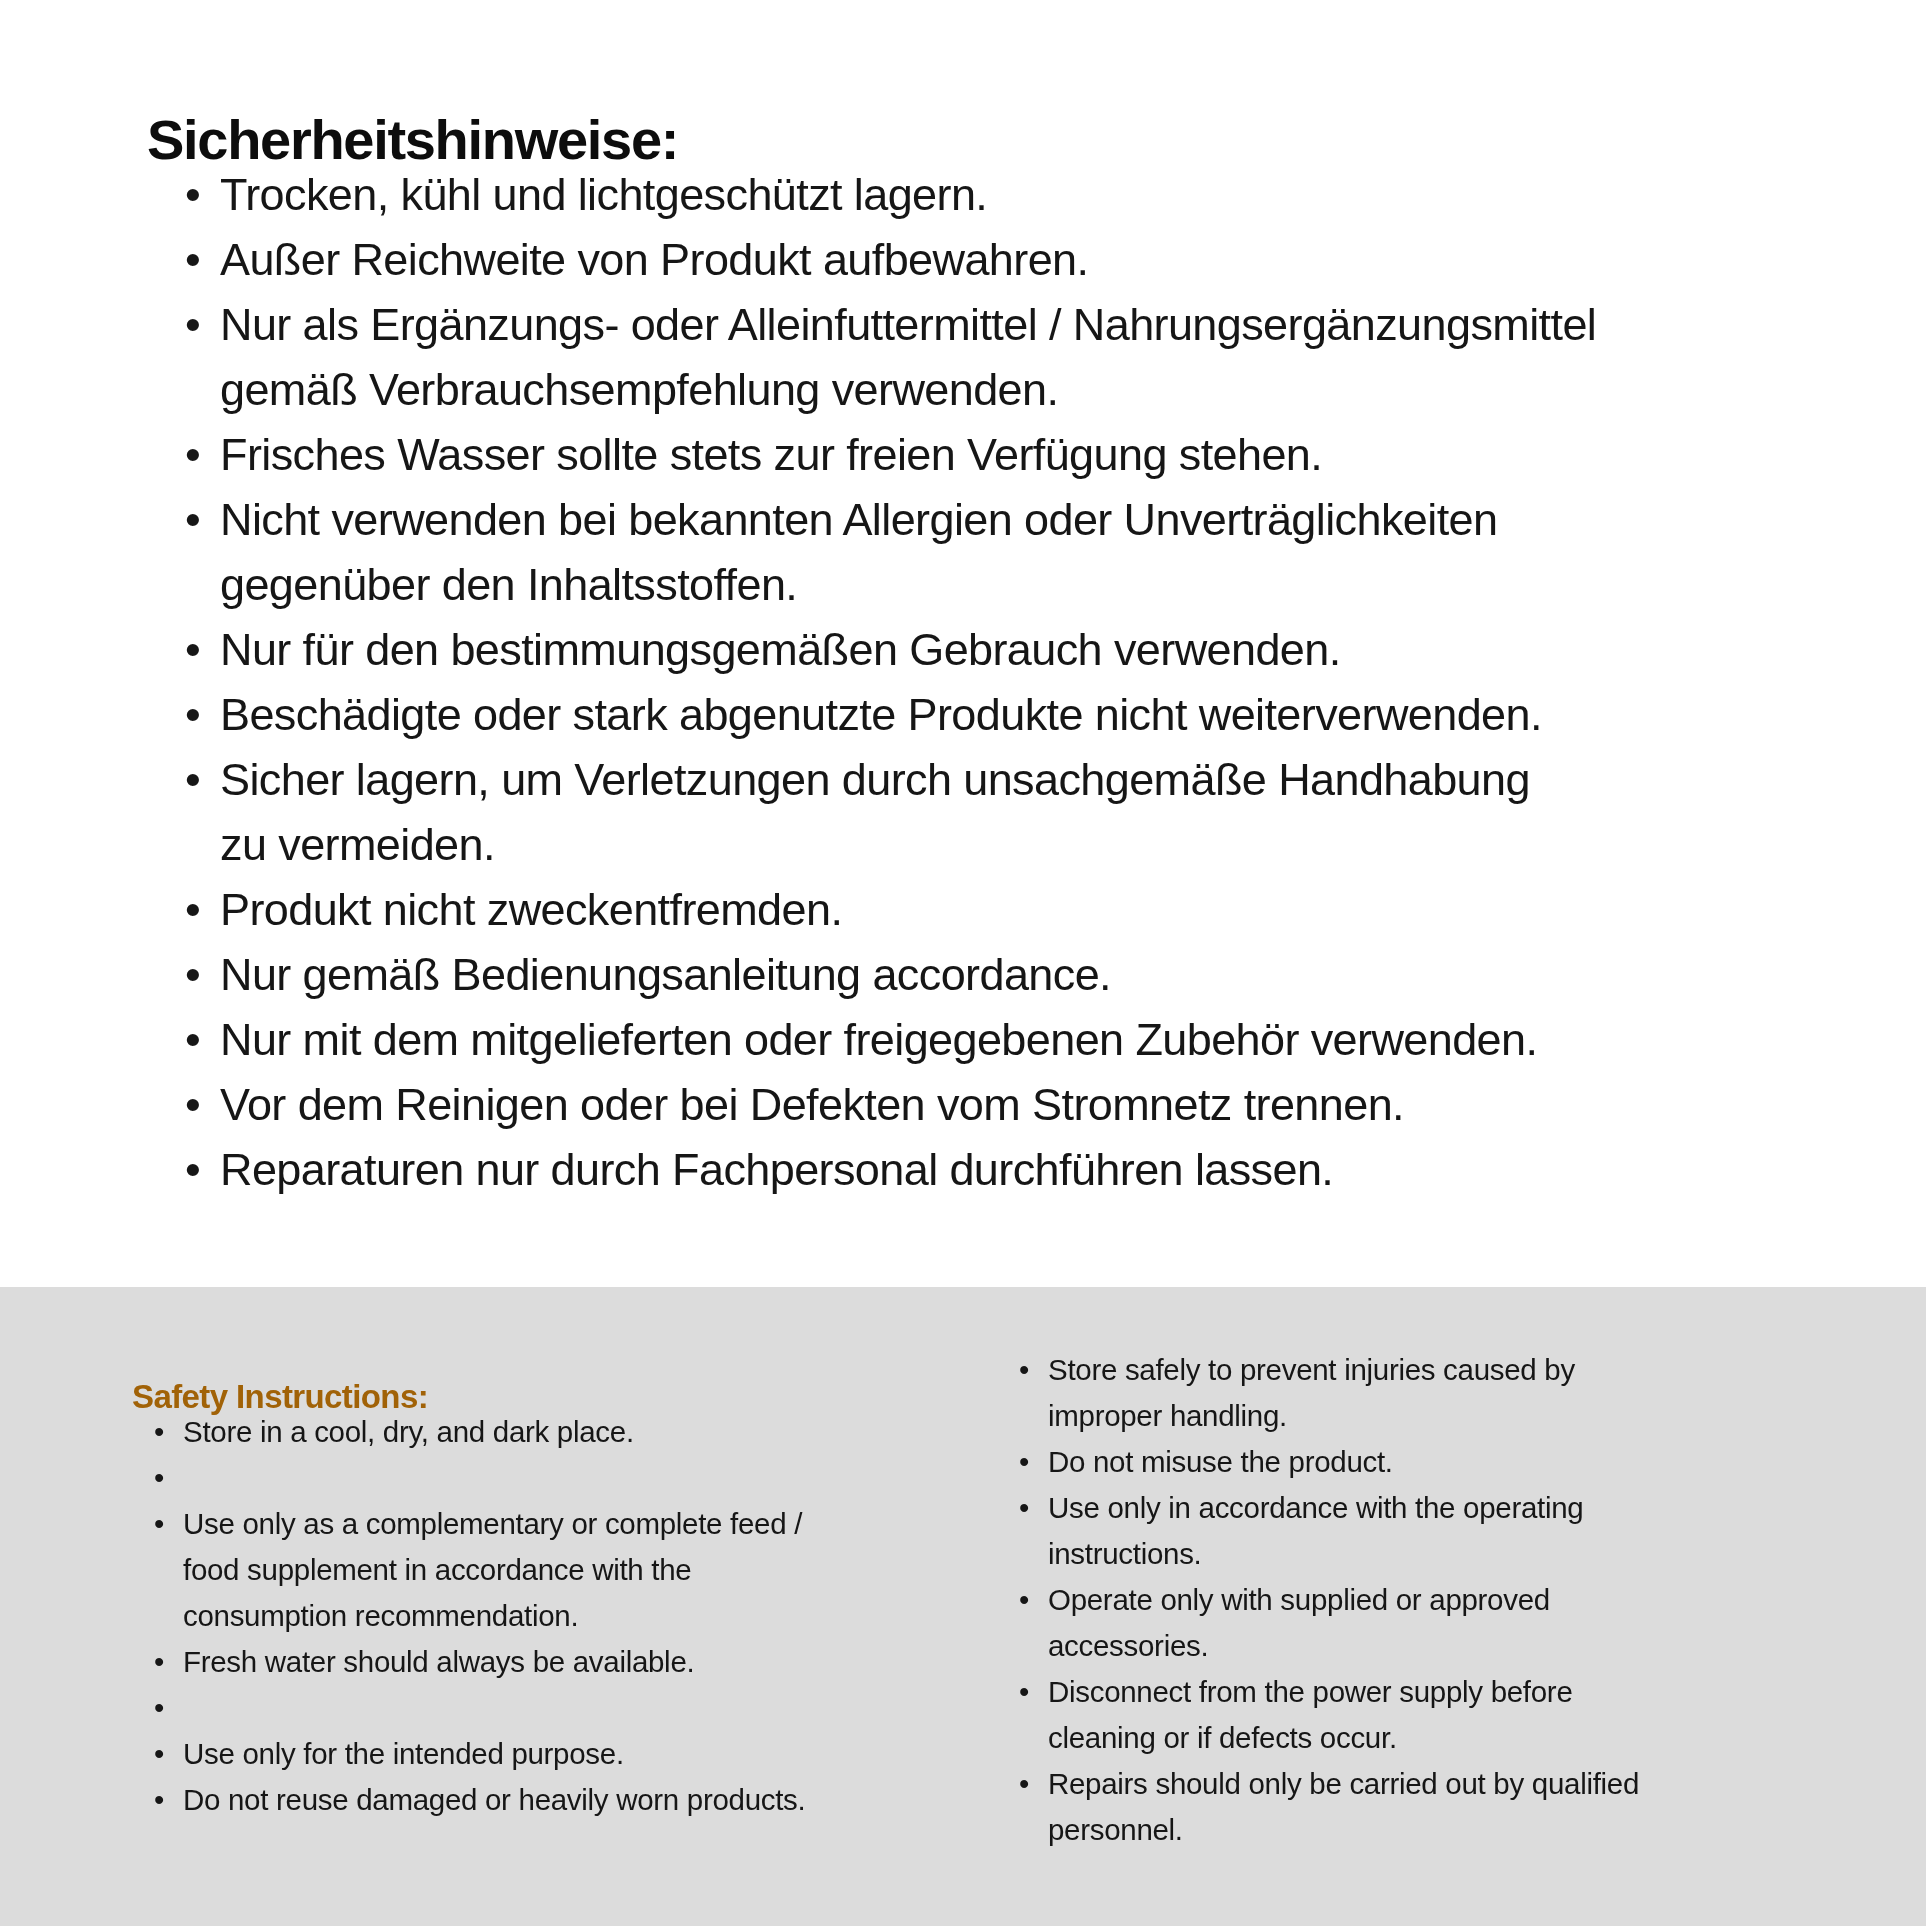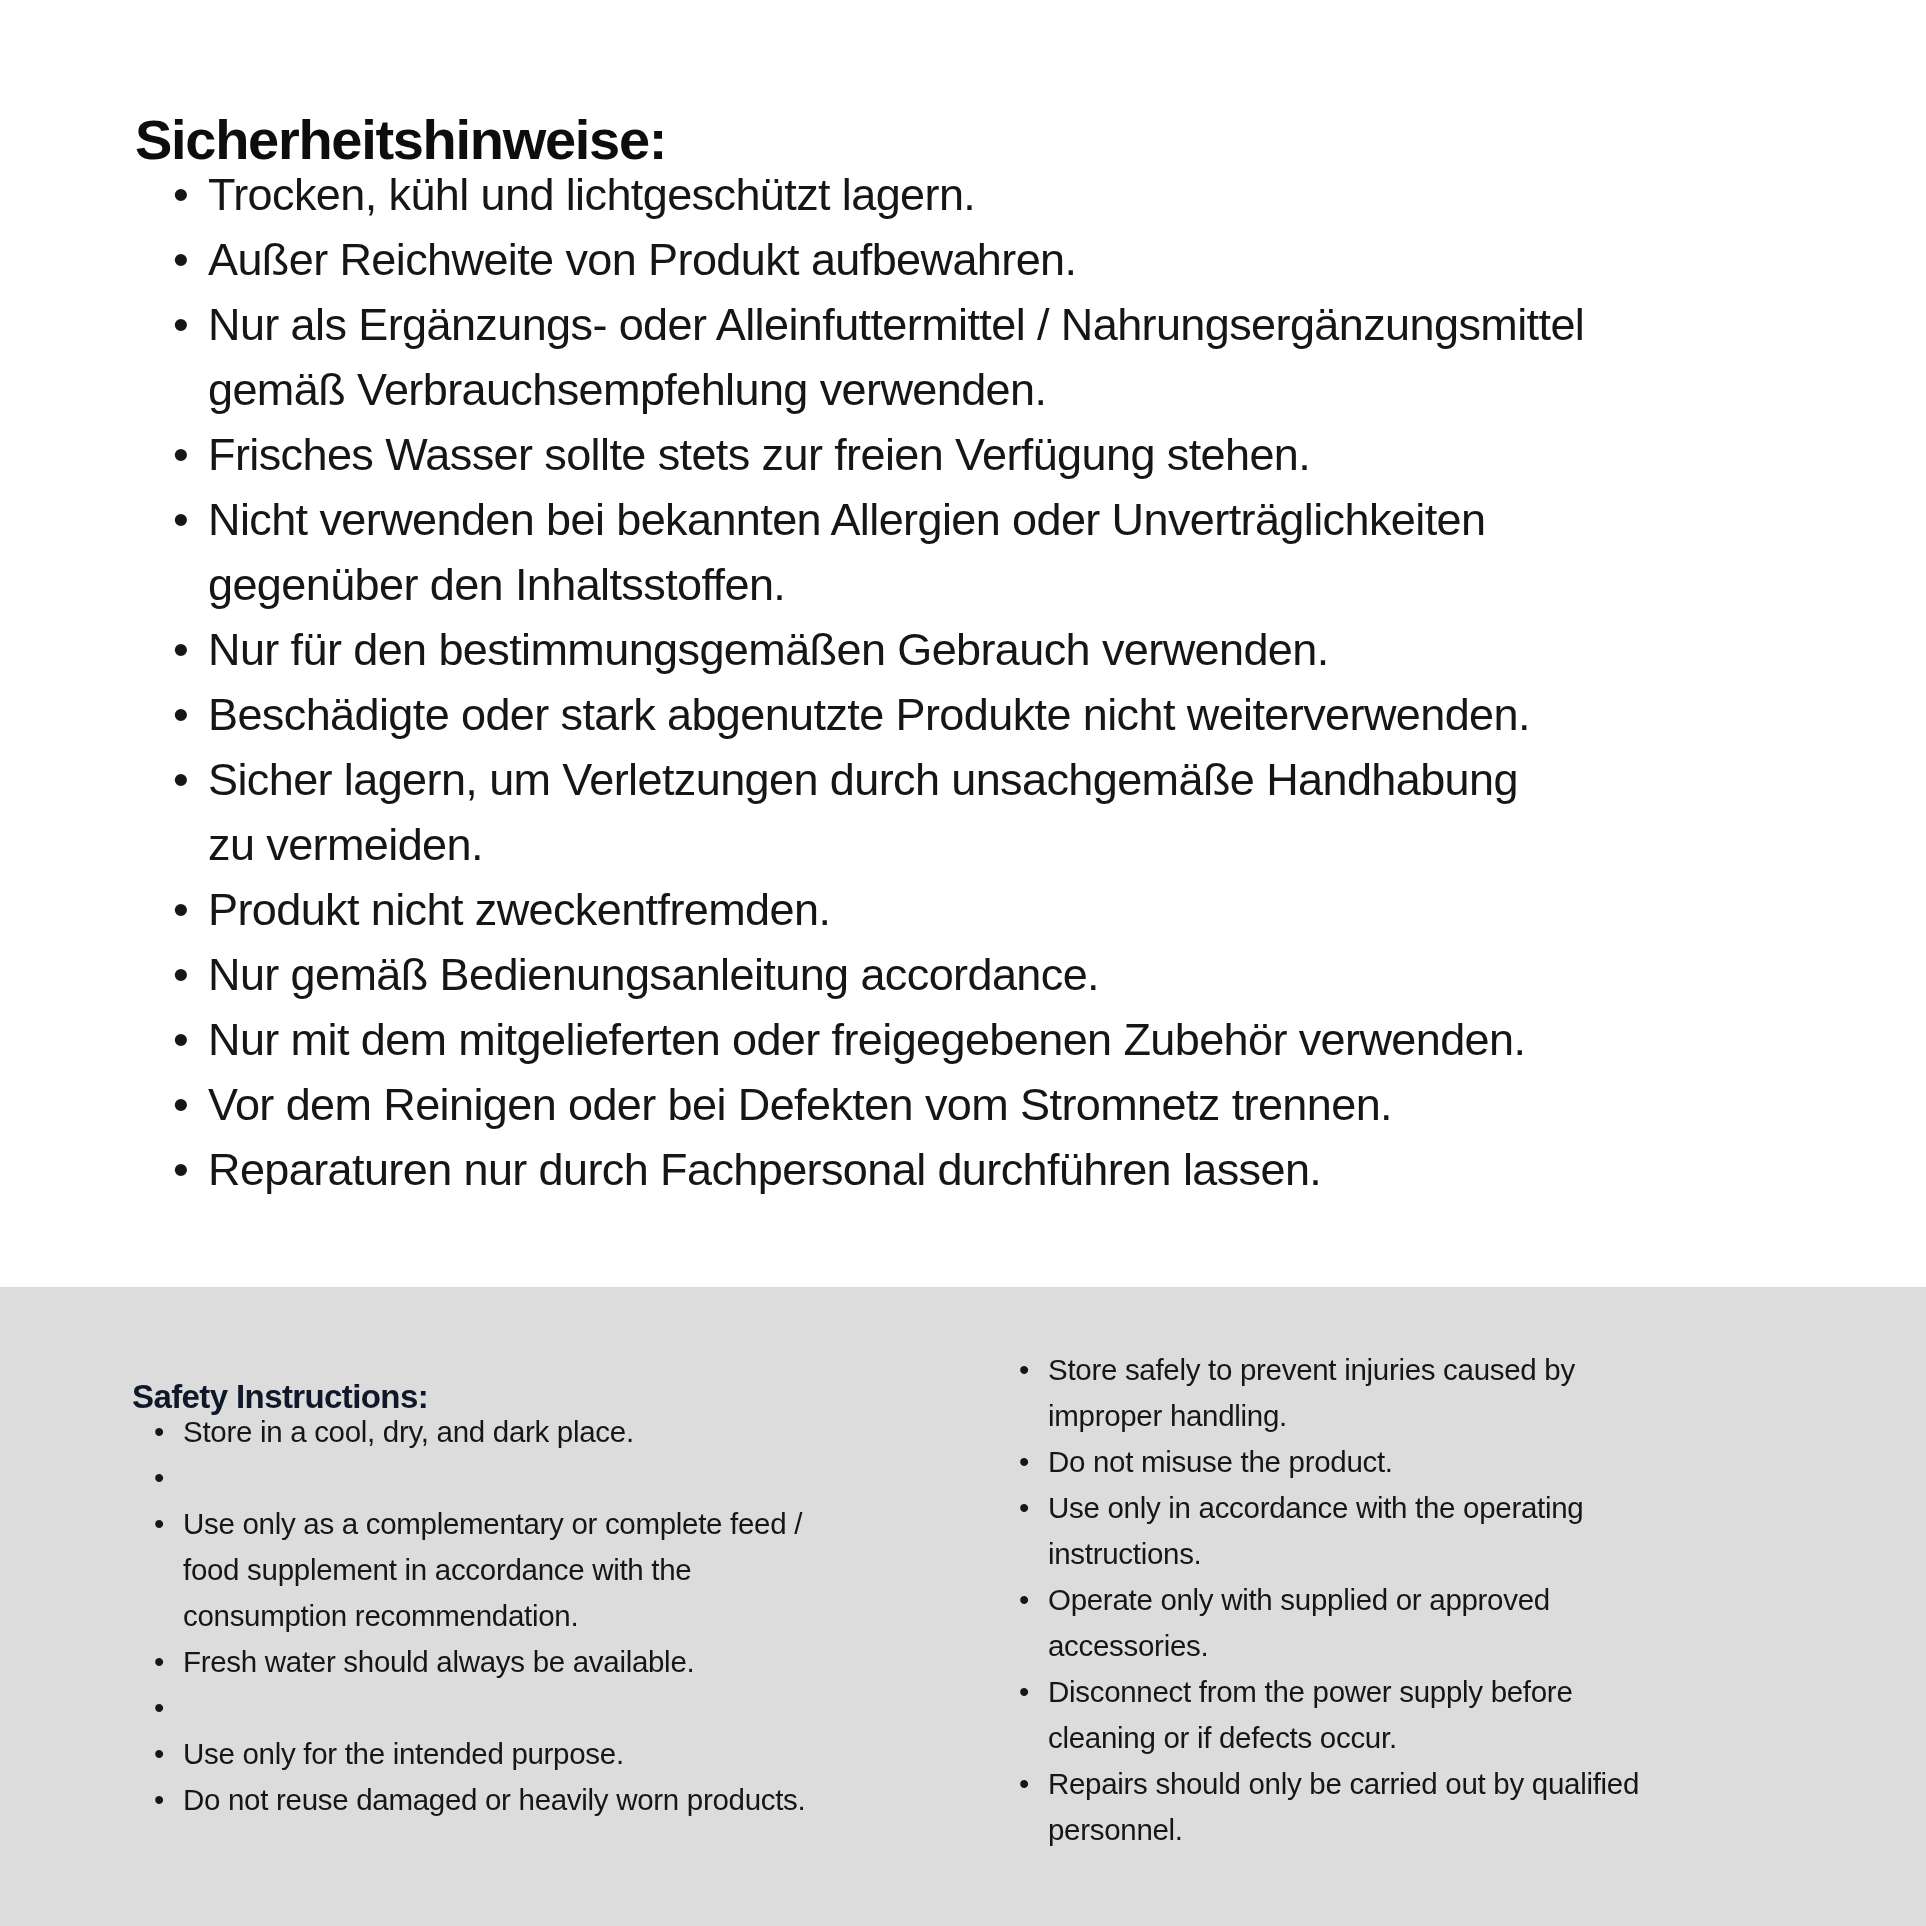--- a/index.html
+++ b/index.html
@@ -8,21 +8,21 @@
     background: #ffffff;
     font-family: "Liberation Sans", "DejaVu Sans", sans-serif;
     color: #161616;
     position: relative;
     overflow: hidden;
   }
 
   
   .de-section {
     position: absolute;
-    left: 0; top: 0; width: 1622px; height: 1287px;
+    left: 12px; top: 0; width: 1622px; height: 1287px;
     background: #ffffff;
   }
   .de-title {
     position: absolute;
     left: 135px; top: 69px;
     font-size: 56px;
     font-weight: 700;
     color: #0d0d0d;
     letter-spacing: -1.3px;
     white-space: nowrap;
@@ -40,21 +40,21 @@
   .en-section {
     position: absolute;
     left: 0; top: 1287px; width: 1926px; height: 639px;
     background: #dcdcdc;
   }
   .en-title {
     position: absolute;
     left: 132px; top: 64px;
     font-size: 33px;
     font-weight: 700;
-    color: #0f172a;
+    color: #a16207;
     letter-spacing: -0.6px;
     white-space: nowrap;
   }
   .en-list {
     font-size: 29.5px;
     line-height: 46px;
     letter-spacing: -0.3px;
   }
   .en-list-left {
     position: absolute;

